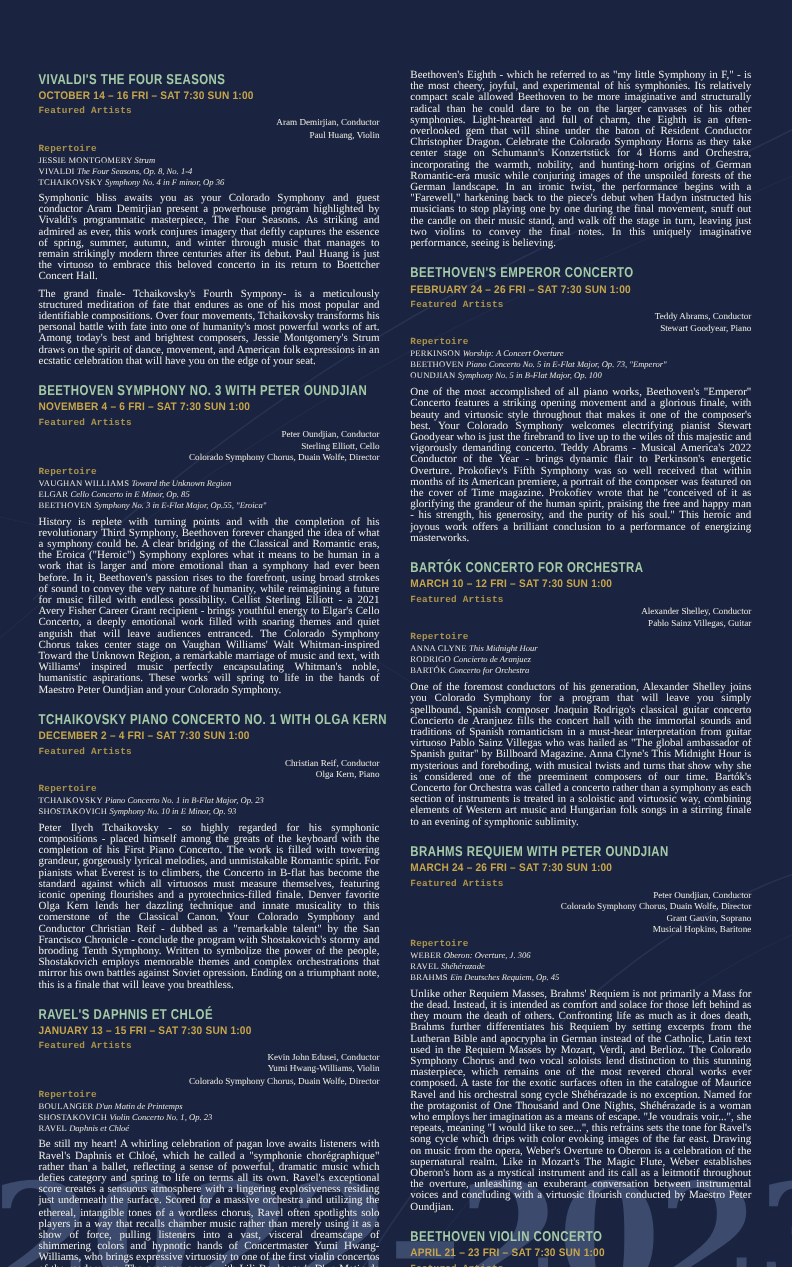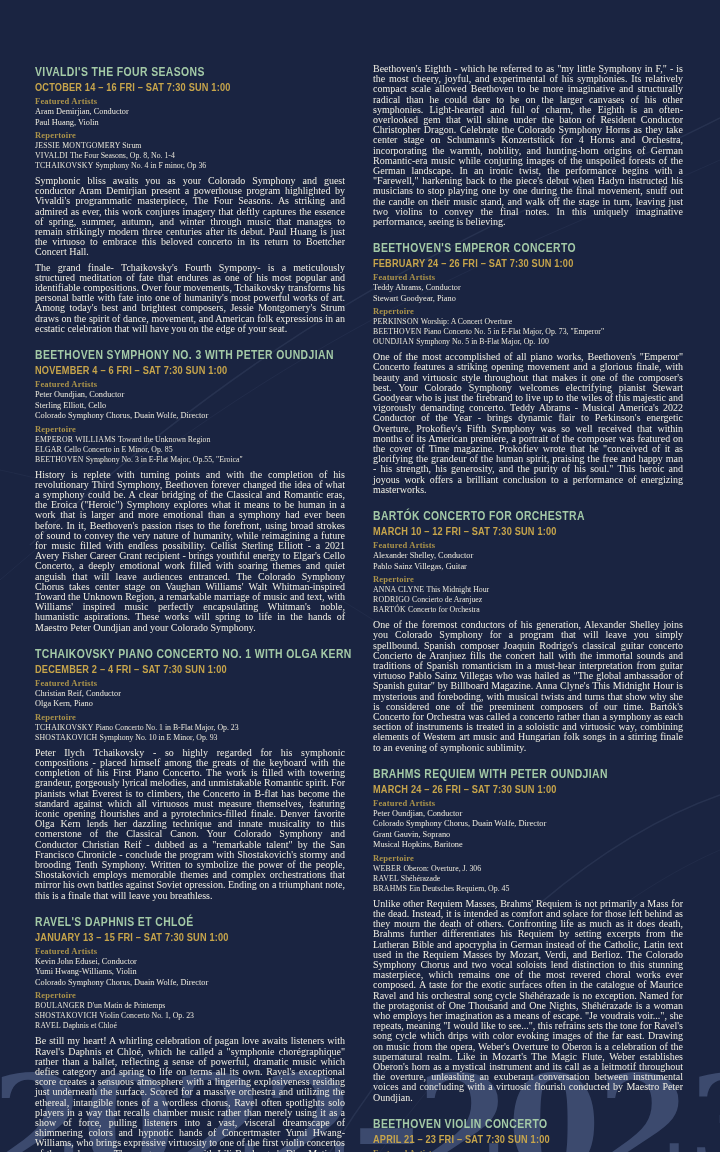--- a/index.html
+++ b/index.html
@@ -24,27 +24,27 @@
     font-size:13px;letter-spacing:.5px;color:#a4caa7;
     white-space:nowrap;transform:scaleX(.8);transform-origin:0 50%;
   }
   .date{
     font-family:"Liberation Sans",sans-serif;font-weight:bold;
     font-size:10px;letter-spacing:.2px;color:#c7a54b;
     white-space:nowrap;transform:scaleX(.92);transform-origin:0 50%;
     margin-bottom:3px;
   }
   .label{
-    font-family:Liberation Serif, serif;font-weight:bold;
+    font-family:Liberation Mono, monospace;font-weight:bold;
     font-size:8.5px;color:#ab934a;letter-spacing:.2px;margin:2px 0 1px 0;
   }
-  .artist{font-size:8.3px;line-height:10.5px;color:#ece9dd;}
+  .artist{font-size:8.3px;line-height:10.5px;color:#ece9dd;text-align:right;}
   .rep{font-size:7.8px;line-height:10px;color:#e8e5d8;}
   .rep .composer{letter-spacing:.2px;margin-top:36px;}
-  .rep .work{}
+  .rep .work{font-style:italic;}
   .desc{
     margin:5px 0 0 0;font-size:10px;line-height:10.2px;
     color:#f0eee3;text-align:justify;
   }
   .cont{margin-top:0;margin-bottom:13px;}
 </style>
 </head>
 <body>
 
 <div class="page">
@@ -75,21 +75,21 @@
           <p class="desc">The grand finale- Tchaikovsky's Fourth Sympony- is a meticulously structured meditation of fate that endures as one of his most popular and identifiable compositions. Over four movements, Tchaikovsky transforms his personal battle with fate into one of humanity's most powerful works of art. Among today's best and brightest composers, Jessie Montgomery's Strum draws on the spirit of dance, movement, and American folk expressions in an ecstatic celebration that will have you on the edge of your seat.</p>
         </section>
         <section class="section">
           <h2 class="title">BEETHOVEN SYMPHONY NO. 3 WITH PETER OUNDJIAN</h2>
           <div class="date">NOVEMBER 4 – 6 FRI – SAT 7:30 SUN 1:00</div>
           <div class="label">Featured Artists</div>
           <div class="artist">Peter Oundjian, Conductor</div>
           <div class="artist">Sterling Elliott, Cello</div>
           <div class="artist">Colorado Symphony Chorus, Duain Wolfe, Director</div>
           <div class="label">Repertoire</div>
-          <div class="rep"><span class="composer">EMPEROR WILLIAMS </span><span class="work">Toward the Unknown Region</span></div>
+          <div class="rep"><span class="composer">VAUGHAN WILLIAMS </span><span class="work">Toward the Unknown Region</span></div>
           <div class="rep"><span class="composer">ELGAR </span><span class="work">Cello Concerto in E Minor, Op. 85</span></div>
           <div class="rep"><span class="composer">BEETHOVEN </span><span class="work">Symphony No. 3 in E-Flat Major, Op.55, "Eroica"</span></div>
           <p class="desc">History is replete with turning points and with the completion of his revolutionary Third Symphony, Beethoven forever changed the idea of what a symphony could be. A clear bridging of the Classical and Romantic eras, the Eroica ("Heroic") Symphony explores what it means to be human in a work that is larger and more emotional than a symphony had ever been before. In it, Beethoven's passion rises to the forefront, using broad strokes of sound to convey the very nature of humanity, while reimagining a future for music filled with endless possibility. Cellist Sterling Elliott - a 2021 Avery Fisher Career Grant recipient - brings youthful energy to Elgar's Cello Concerto, a deeply emotional work filled with soaring themes and quiet anguish that will leave audiences entranced. The Colorado Symphony Chorus takes center stage on Vaughan Williams' Walt Whitman-inspired Toward the Unknown Region, a remarkable marriage of music and text, with Williams' inspired music perfectly encapsulating Whitman's noble, humanistic aspirations. These works will spring to life in the hands of Maestro Peter Oundjian and your Colorado Symphony.</p>
         </section>
         <section class="section">
           <h2 class="title">TCHAIKOVSKY PIANO CONCERTO NO. 1 WITH OLGA KERN</h2>
           <div class="date">DECEMBER 2 – 4 FRI – SAT 7:30 SUN 1:00</div>
           <div class="label">Featured Artists</div>
           <div class="artist">Christian Reif, Conductor</div>
           <div class="artist">Olga Kern, Piano</div>

